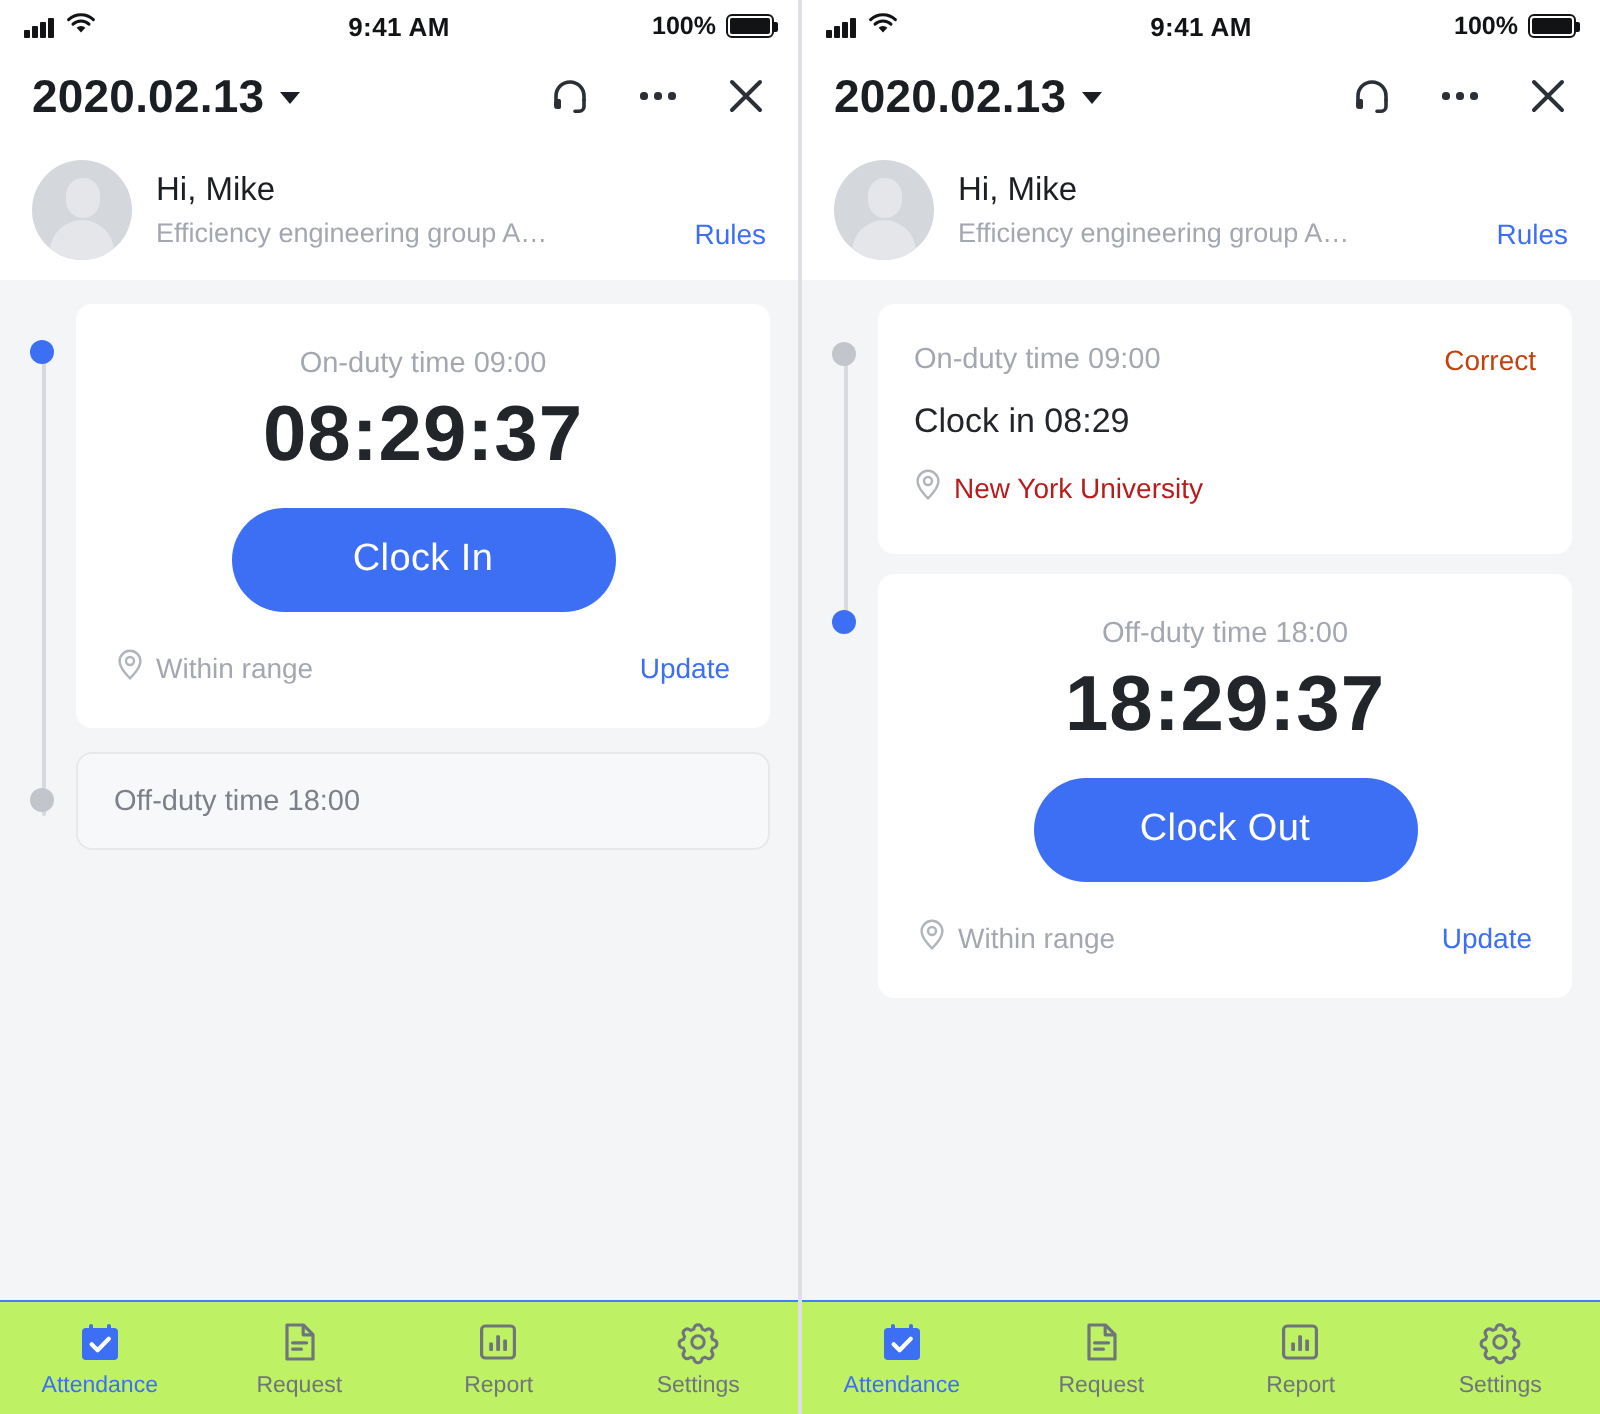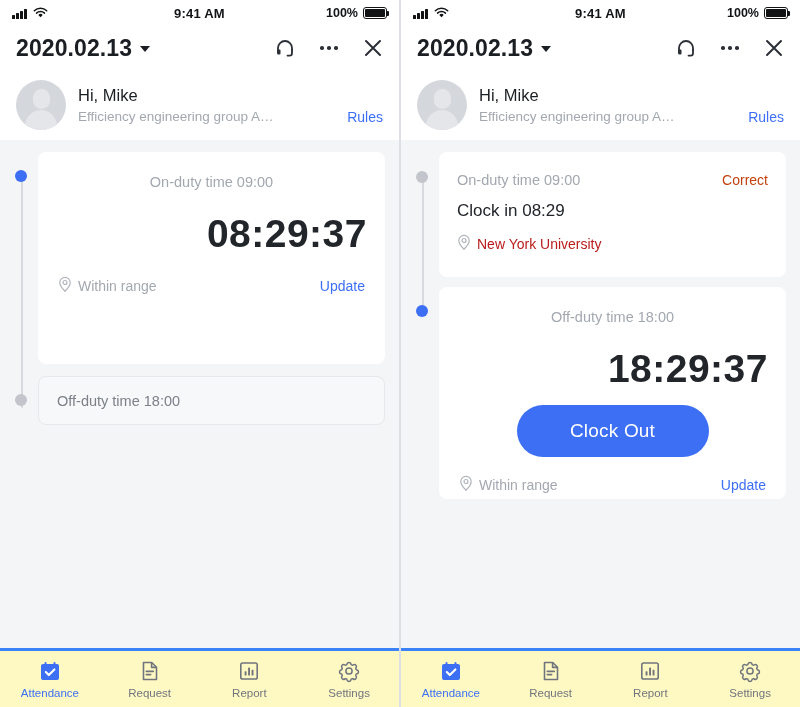--- a/index.html
+++ b/index.html
@@ -134,22 +134,22 @@
     box-sizing:border-box;
   }
   .card.flat{
     background:#f7f8f9; border:1px solid #e6e8eb;
   }
 
   .lbl-duty{
     font-size:14.5px; color:#a3a8b0; text-align:center; line-height:20px;
   }
   .bigtime{
-    font-size:39px; font-weight:700; color:#22252a; text-align:right;
-    letter-spacing:.5px; line-height:48px; margin-top:18px;
+    font-size:39px; font-weight:700; color:#22252a; text-align:center;
+    letter-spacing:.5px; line-height:48px; margin-top:2px;
   }
   .btn-clock{
     display:block; margin: 12px auto 0; width:192px; height:52px;
     background:#3d6ff5; color:#ffffff; border:none; border-radius:26px;
     font-family:"Liberation Sans", sans-serif;
     font-size:19px; letter-spacing:.2px; cursor:pointer;
   }
   .card-foot{
     display:flex; align-items:center; margin-top:18px;
     padding: 0 2px;
@@ -167,21 +167,21 @@
   .loc{
     display:flex; align-items:center; gap:6px;
     font-size:14px; color:#b91c1c; margin-top:11px;
   }
   .flat-txt{
     font-size:14.5px; color:#7b8089; line-height:20px;
   }
 
   
   .tabbar{
-    height:56px; background:#fef9c3; border-top:3px solid #3b82f6;
+    height:56px; background:#bef264; border-top:1px solid #3b82f6;
     display:flex; flex:0 0 56px;
   }
   .tab{
     flex:1; display:flex; flex-direction:column; align-items:center; justify-content:center;
     gap:4px; cursor:pointer;
   }
   .tab-label{ font-size:11.5px; color:#70757d; }
   .tab.active .tab-label{ color:#3d6ff5; }
   .tab-ico{ width:24px;height:24px; display:flex; align-items:center; justify-content:center;}
 </style>
@@ -258,20 +258,21 @@
     </div>
 
     <div class="content">
       <div class="tl-line" style="top:36px;height:232px;"></div>
       <div class="tl-dot blue" style="top:30px;"></div>
       <div class="tl-dot grey" style="top:254px;"></div>
 
       <div class="card" style="top:12px;height:212px;padding:20px 18px 0;">
         <div class="lbl-duty">On-duty time 09:00</div>
         <div class="bigtime">08:29:37</div>
+        <button class="btn-clock">Clock In</button>
         <div class="card-foot">
           <div class="range">
             <span>
               <svg width="14" height="16" viewBox="0 0 14 16">
                   <path d="M7 15.2C7 15.2 12.2 10.3 12.2 6.6A5.2 5.2 0 0 0 1.8 6.6C1.8 10.3 7 15.2 7 15.2z" fill="none" stroke="#b0b4bb" stroke-width="1.2"></path>
                   <circle cx="7" cy="6.5" r="2" fill="none" stroke="#b0b4bb" stroke-width="1.2"></circle>
                 </svg>
             </span>
             <span>Within range</span>
           </div>

